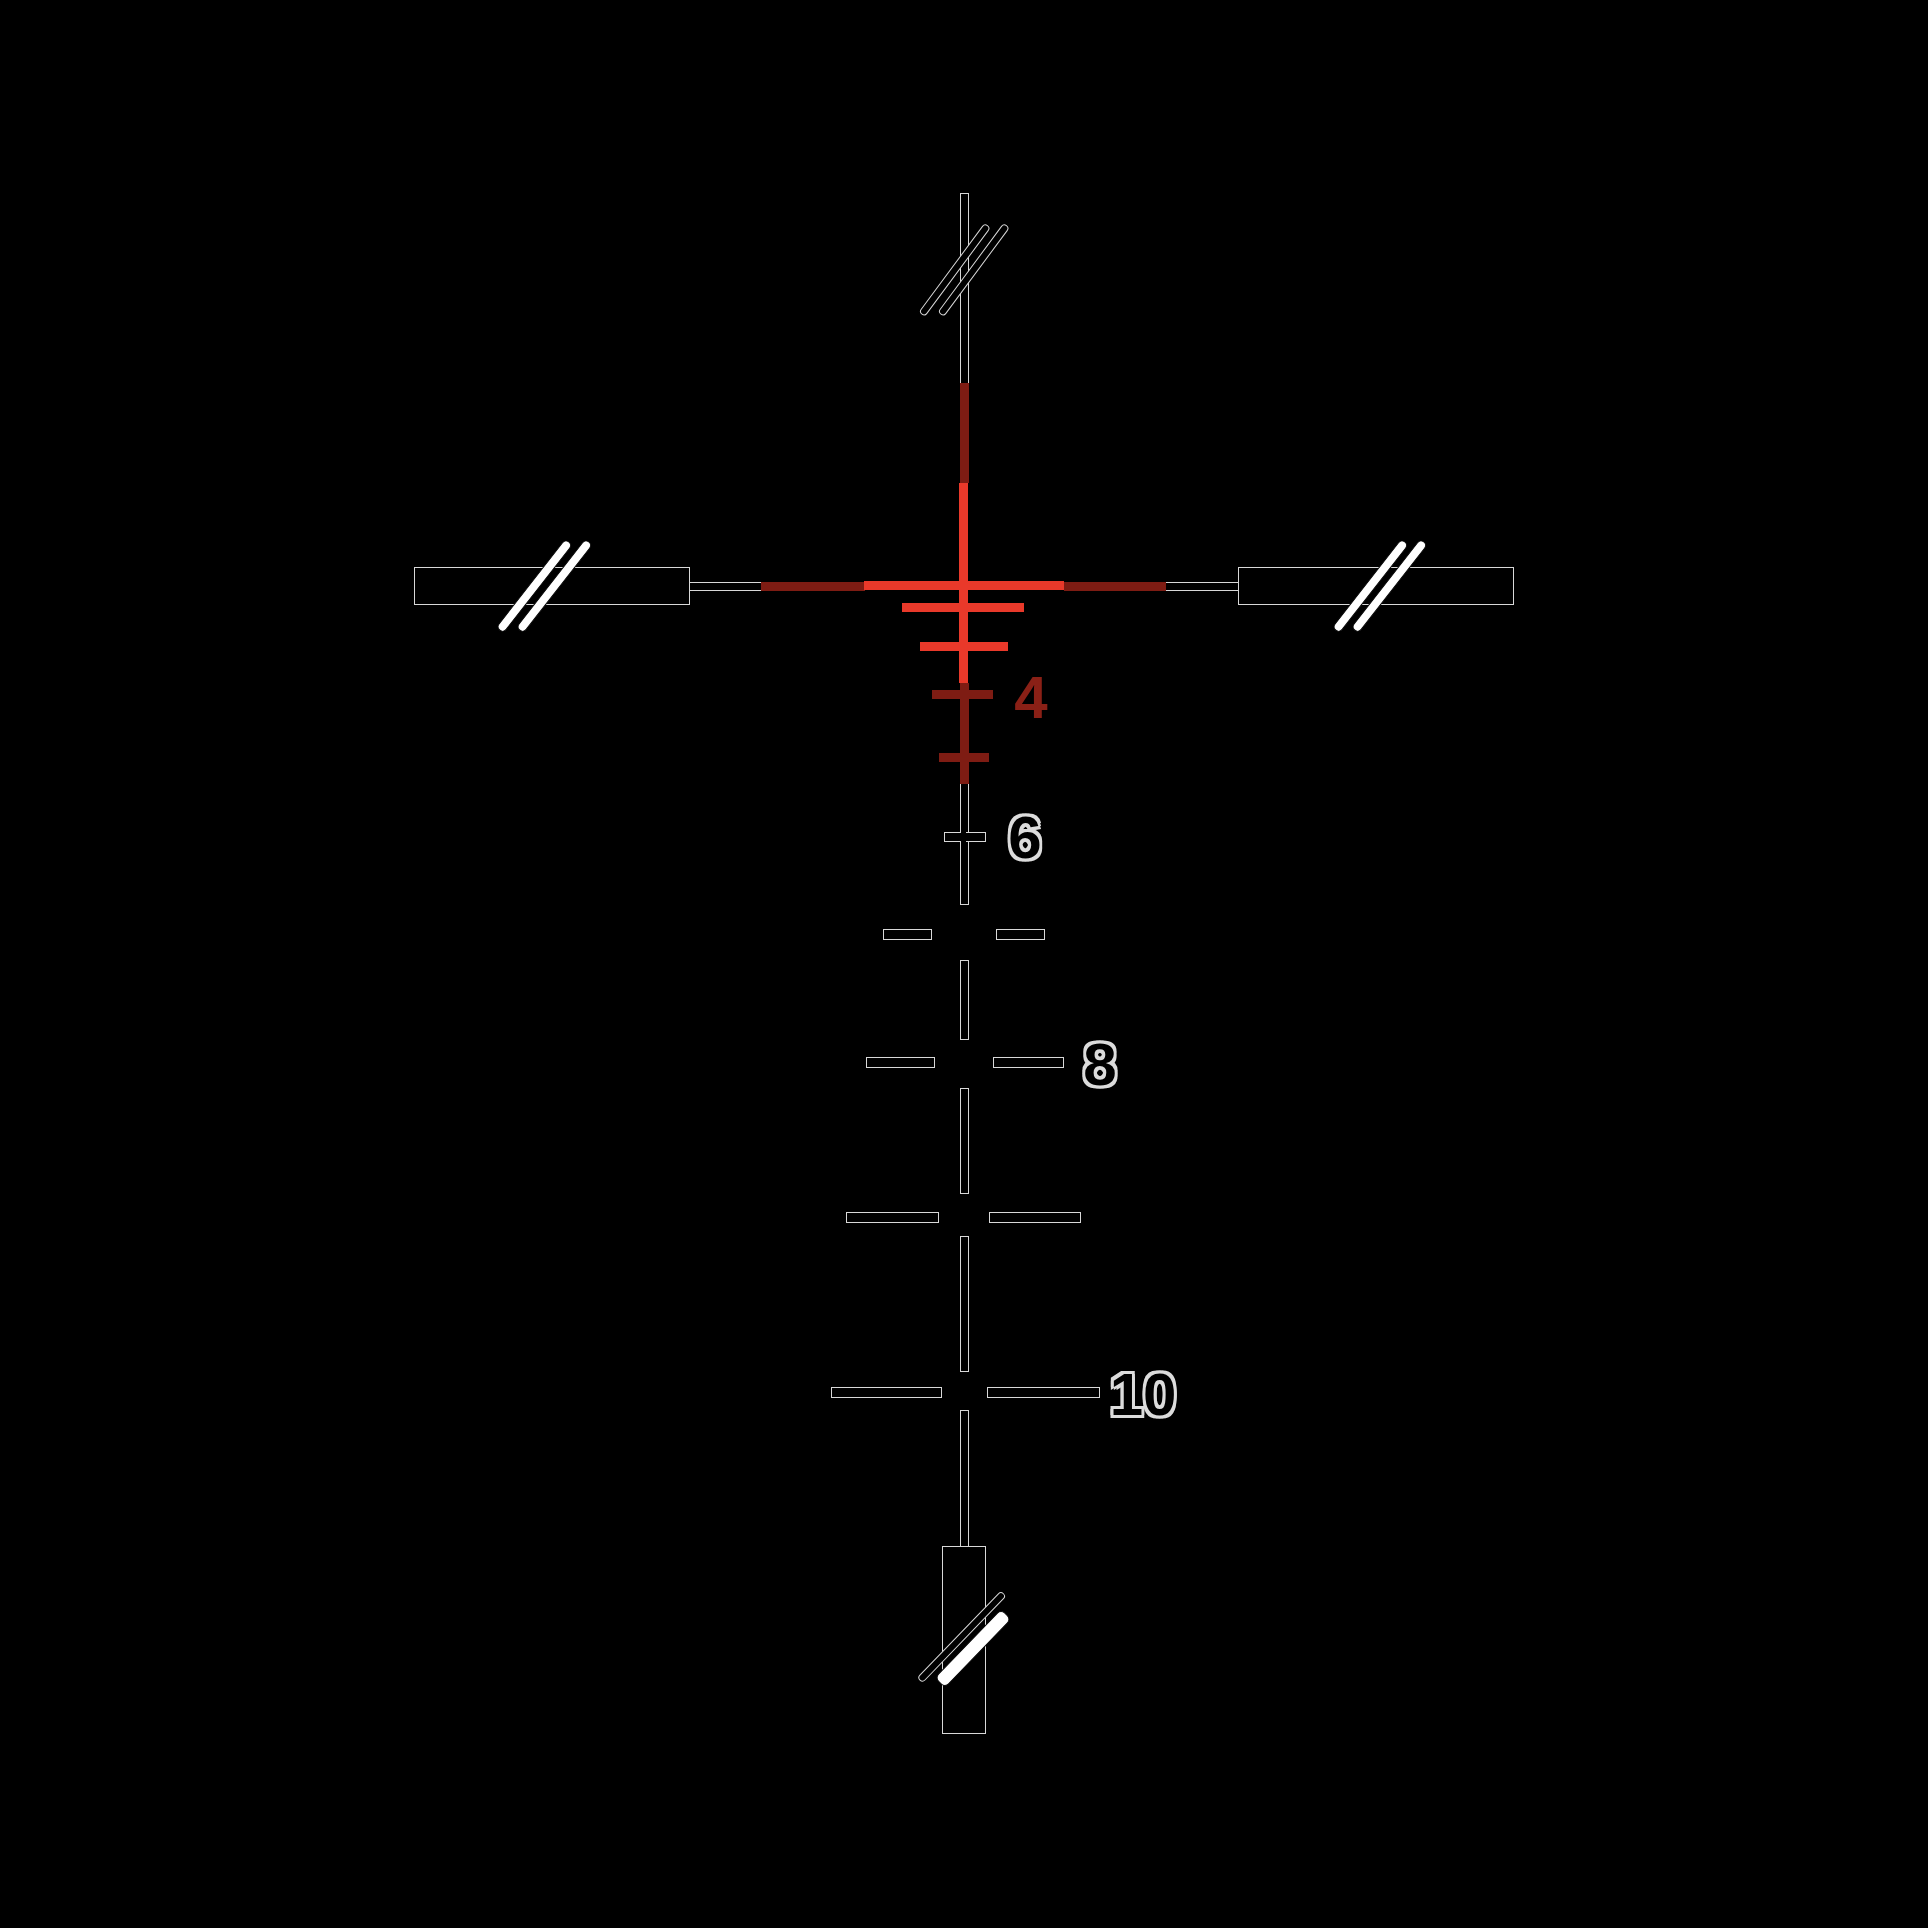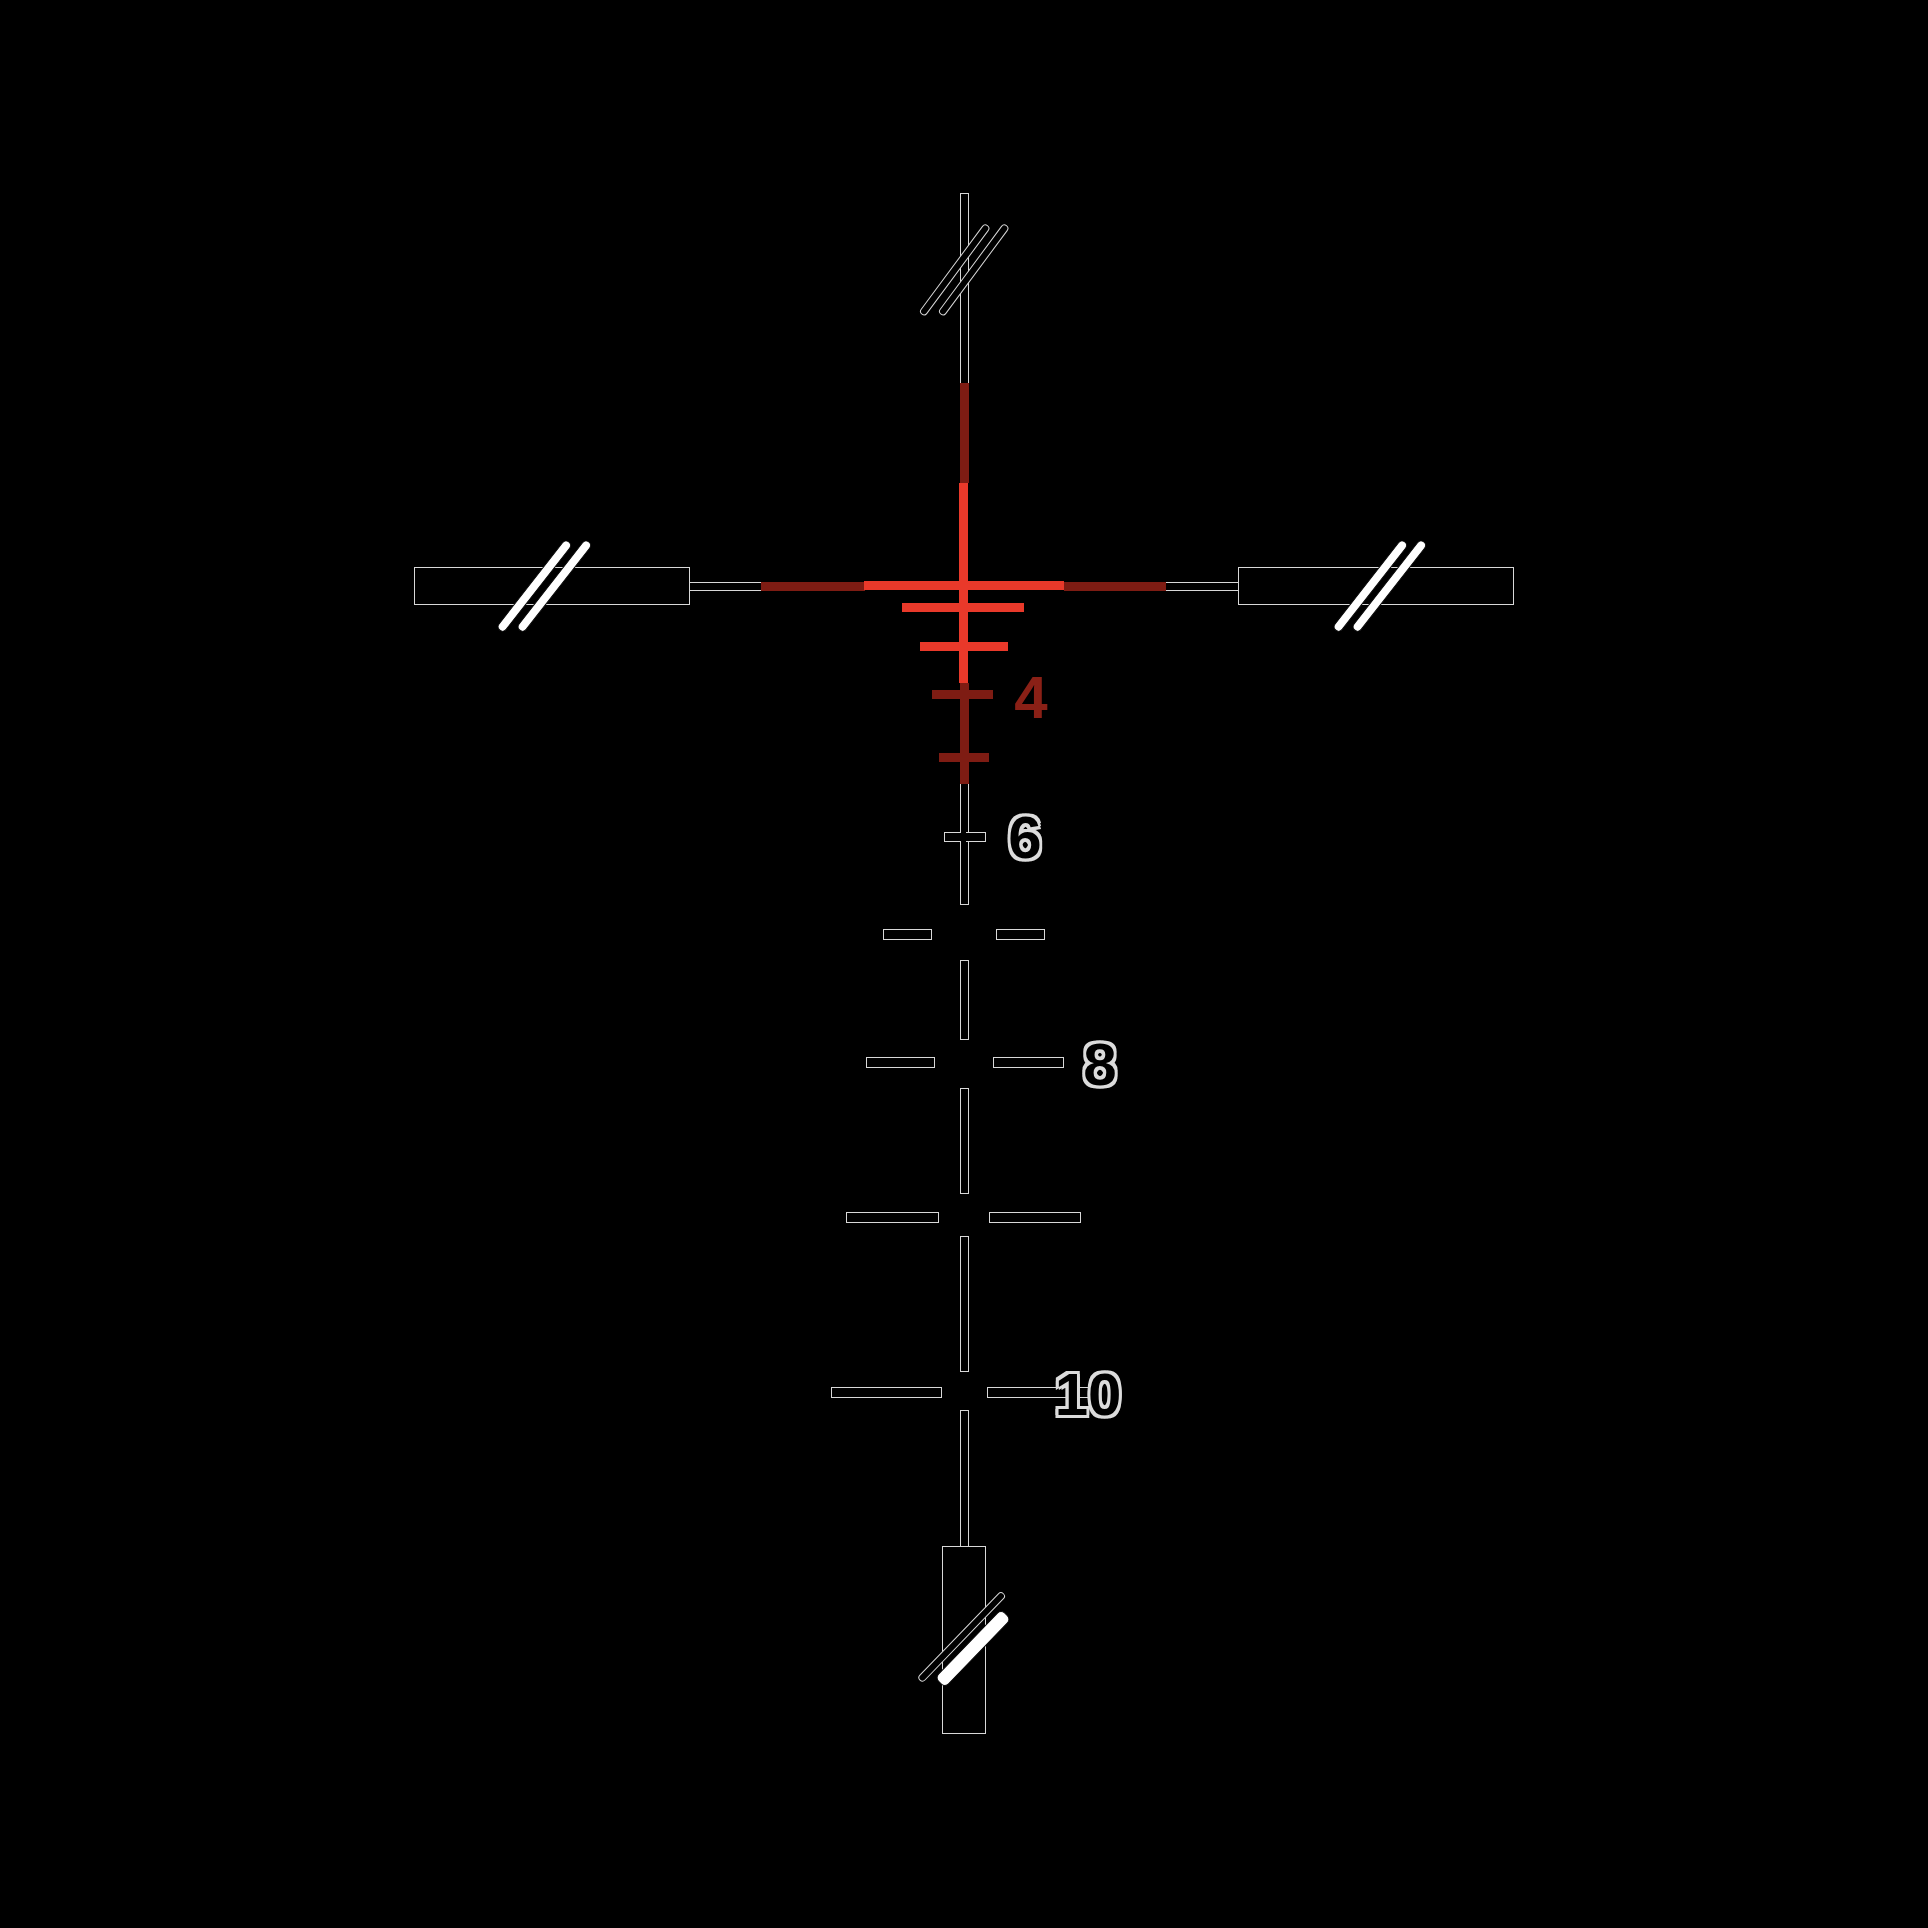--- a/index.html
+++ b/index.html
@@ -74,16 +74,16 @@
 
   <div class="blk" style="left:846px;top:1212px;width:93px;height:11.3px"></div>
   <div class="blk" style="left:989px;top:1212px;width:92px;height:11.3px"></div>
 
   <div class="blk" style="left:831px;top:1387px;width:111px;height:11.3px"></div>
   <div class="blk" style="left:987px;top:1387px;width:113px;height:11.3px"></div>
 
   <div class="lbl lbl-maroon" style="left:1031px;top:698px">4</div>
   <div class="lbl lbl-outlined" style="left:1025px;top:838px">6</div>
   <div class="lbl lbl-outlined" style="left:1100px;top:1065px">8</div>
-  <div class="lbl lbl-outlined" style="left:1088px;top:1395px">10</div>
+  <div class="lbl lbl-outlined" style="left:1143px;top:1395px">10</div>
 
 </div>
 
 
 </body></html>

